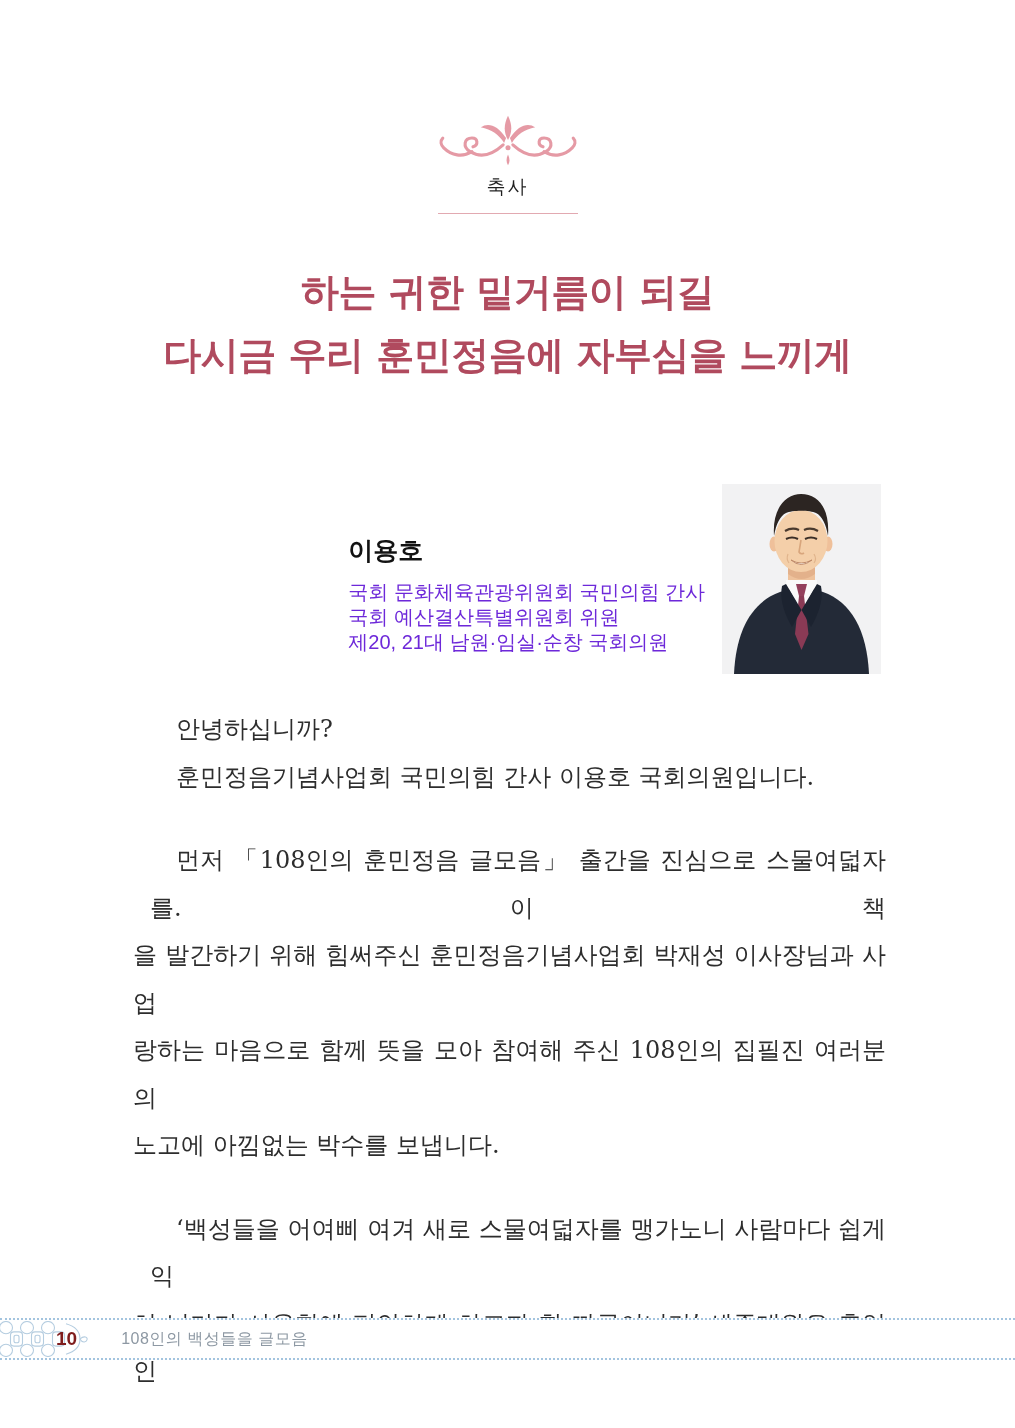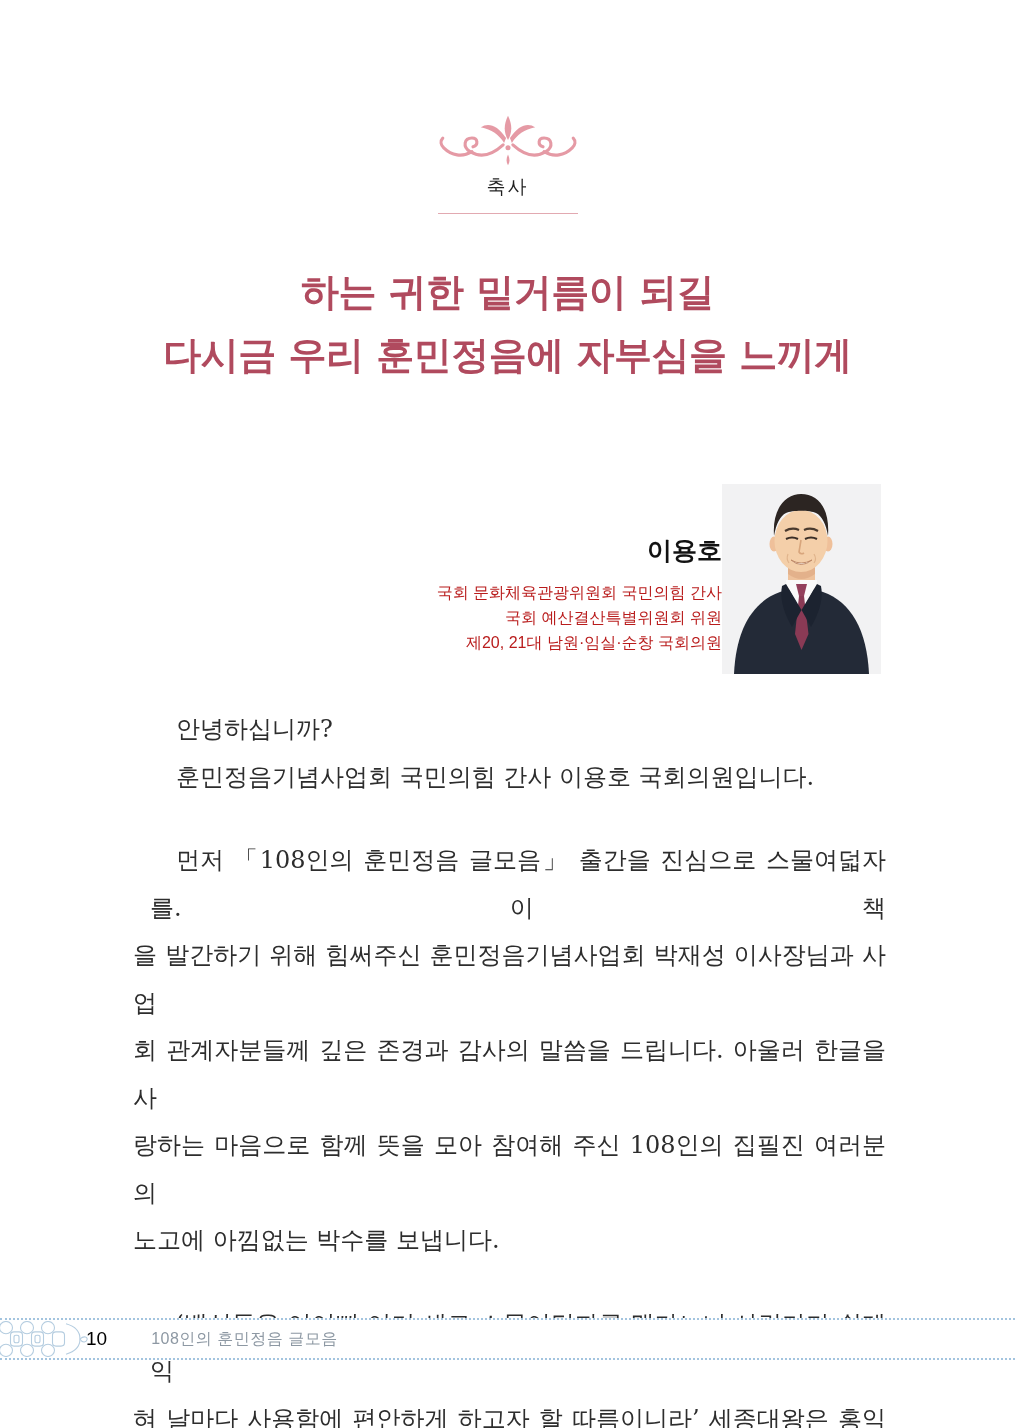--- a/index.html
+++ b/index.html
@@ -18,23 +18,23 @@
   
   .title {
     margin:46px 40px 0 40px; text-align:center;
     font-family:"DejaVu Serif","Liberation Serif",serif;
     font-weight:600; font-size:38px; line-height:63px;
     color:#b04a5e; letter-spacing:-0.5px;
   }
 
   
   .author { margin:98px 134px 0 133px; display:flex; justify-content:flex-end; align-items:flex-start; }
-  .author-text { text-align:right; padding-top:50px; }
+  .author-text { text-align:left; padding-top:50px; margin-right:17px; }
   .author-name { font-size:25px; font-weight:bold; color:#121212; margin-bottom:13px; }
-  .author-role { font-size:16px; line-height:25px; color:#b91c1c; }
+  .author-role { font-size:20px; line-height:25px; color:#6d28d9; }
   .photo { width:159px; height:190px; flex:0 0 auto; }
   .photo svg { display:block; width:100%; height:100%; }
 
   
   .body-text {
     margin:32px 129px 0 133px;
     font-family:"DejaVu Serif","Liberation Serif",serif;
     font-size:24px; color:#2d2d2d;
   }
   .bline { line-height:47.5px; }
@@ -42,21 +42,21 @@
   .bline.indent { text-indent:26px;margin-left:17px; }
   .pgap { height:36px; }
 
   
   .footer {
     position:absolute; left:0; right:0; top:1318px; height:38px;
     border-top:2px dotted #a3c4df; border-bottom:2px dotted #a3c4df;
     display:flex; align-items:center; background:#ffffff;
   }
   .footer-pattern { position:absolute; left:0; top:1px; height:36px; width:92px; }
-  .page-number { margin-left:86px; font-size:19px; font-weight:normal; color:#000000; position:relative; }
+  .page-number { margin-left:56px; font-size:19px; font-weight:bold; color:#7f1d1d; position:relative; }
   .book-title { margin-left:44px; font-size:16px; color:#8d98a3; letter-spacing:0.5px; position:relative; }
 </style>
 </head>
 <body>
 
 <div class="page">
 
   <div class="header">
     <svg class="ornament" viewBox="0 0 150 56" aria-hidden="true">
       <g fill="#e59aa5">
@@ -115,21 +115,20 @@
     </div>
   </div>
 
   <div class="body-text">
     <div class="bline indent">안녕하십니까?</div>
     <div class="bline indent">훈민정음기념사업회 국민의힘 간사 이용호 국회의원입니다.</div>
     <div class="pgap"></div>
     <div>
       <div class="bline indent fill">먼저 「108인의 훈민정음 글모음」 출간을 진심으로 스물여덟자를. 이 책</div>
       <div class="bline fill">을 발간하기 위해 힘써주신 훈민정음기념사업회 박재성 이사장님과 사업</div>
-      <div class="bline fill">회 관계자분들께 깊은 존경과 감사의 말씀을 드립니다. 아울러 한글을 사</div>
       <div class="bline fill">랑하는 마음으로 함께 뜻을 모아 참여해 주신 108인의 집필진 여러분의</div>
       <div class="bline">노고에 아낌없는 박수를 보냅니다.</div>
     </div>
     <div class="pgap"></div>
     <div>
       <div class="bline indent fill">‘백성들을 어여삐 여겨 새로 스물여덟자를 맹가노니 사람마다 쉽게 익</div>
       <div class="bline fill">혀 날마다 사용함에 편안하게 하고자 할 따름이니라’ 세종대왕은 홍익인</div>
 
     </div>
   </div>
@@ -146,16 +145,16 @@
         <rect x="10.5" y="11.5" width="12" height="15" rx="3.5"></rect>
         <rect x="14" y="15" width="5" height="8" rx="2"></rect>
         <rect x="31.5" y="11.5" width="12" height="15" rx="3.5"></rect>
         <rect x="35" y="15" width="5" height="8" rx="2"></rect>
         <rect x="52.5" y="11.5" width="12" height="15" rx="3.5"></rect>
         <path d="M66 3 C76 6 80 12 80 19 C80 26 76 32 66 35"></path>
         <path d="M80 19 C84 15 88 17 87 20 C86 23 82 23 80 19 Z"></path>
       </g>
     </svg>
     <div class="page-number">10</div>
-    <div class="book-title">108인의 훈민정음 글모음</div>
+    <div class="book-title">108인의 백성들을 글모음</div>
   </div>
 
 </div>
 
 </body></html>

